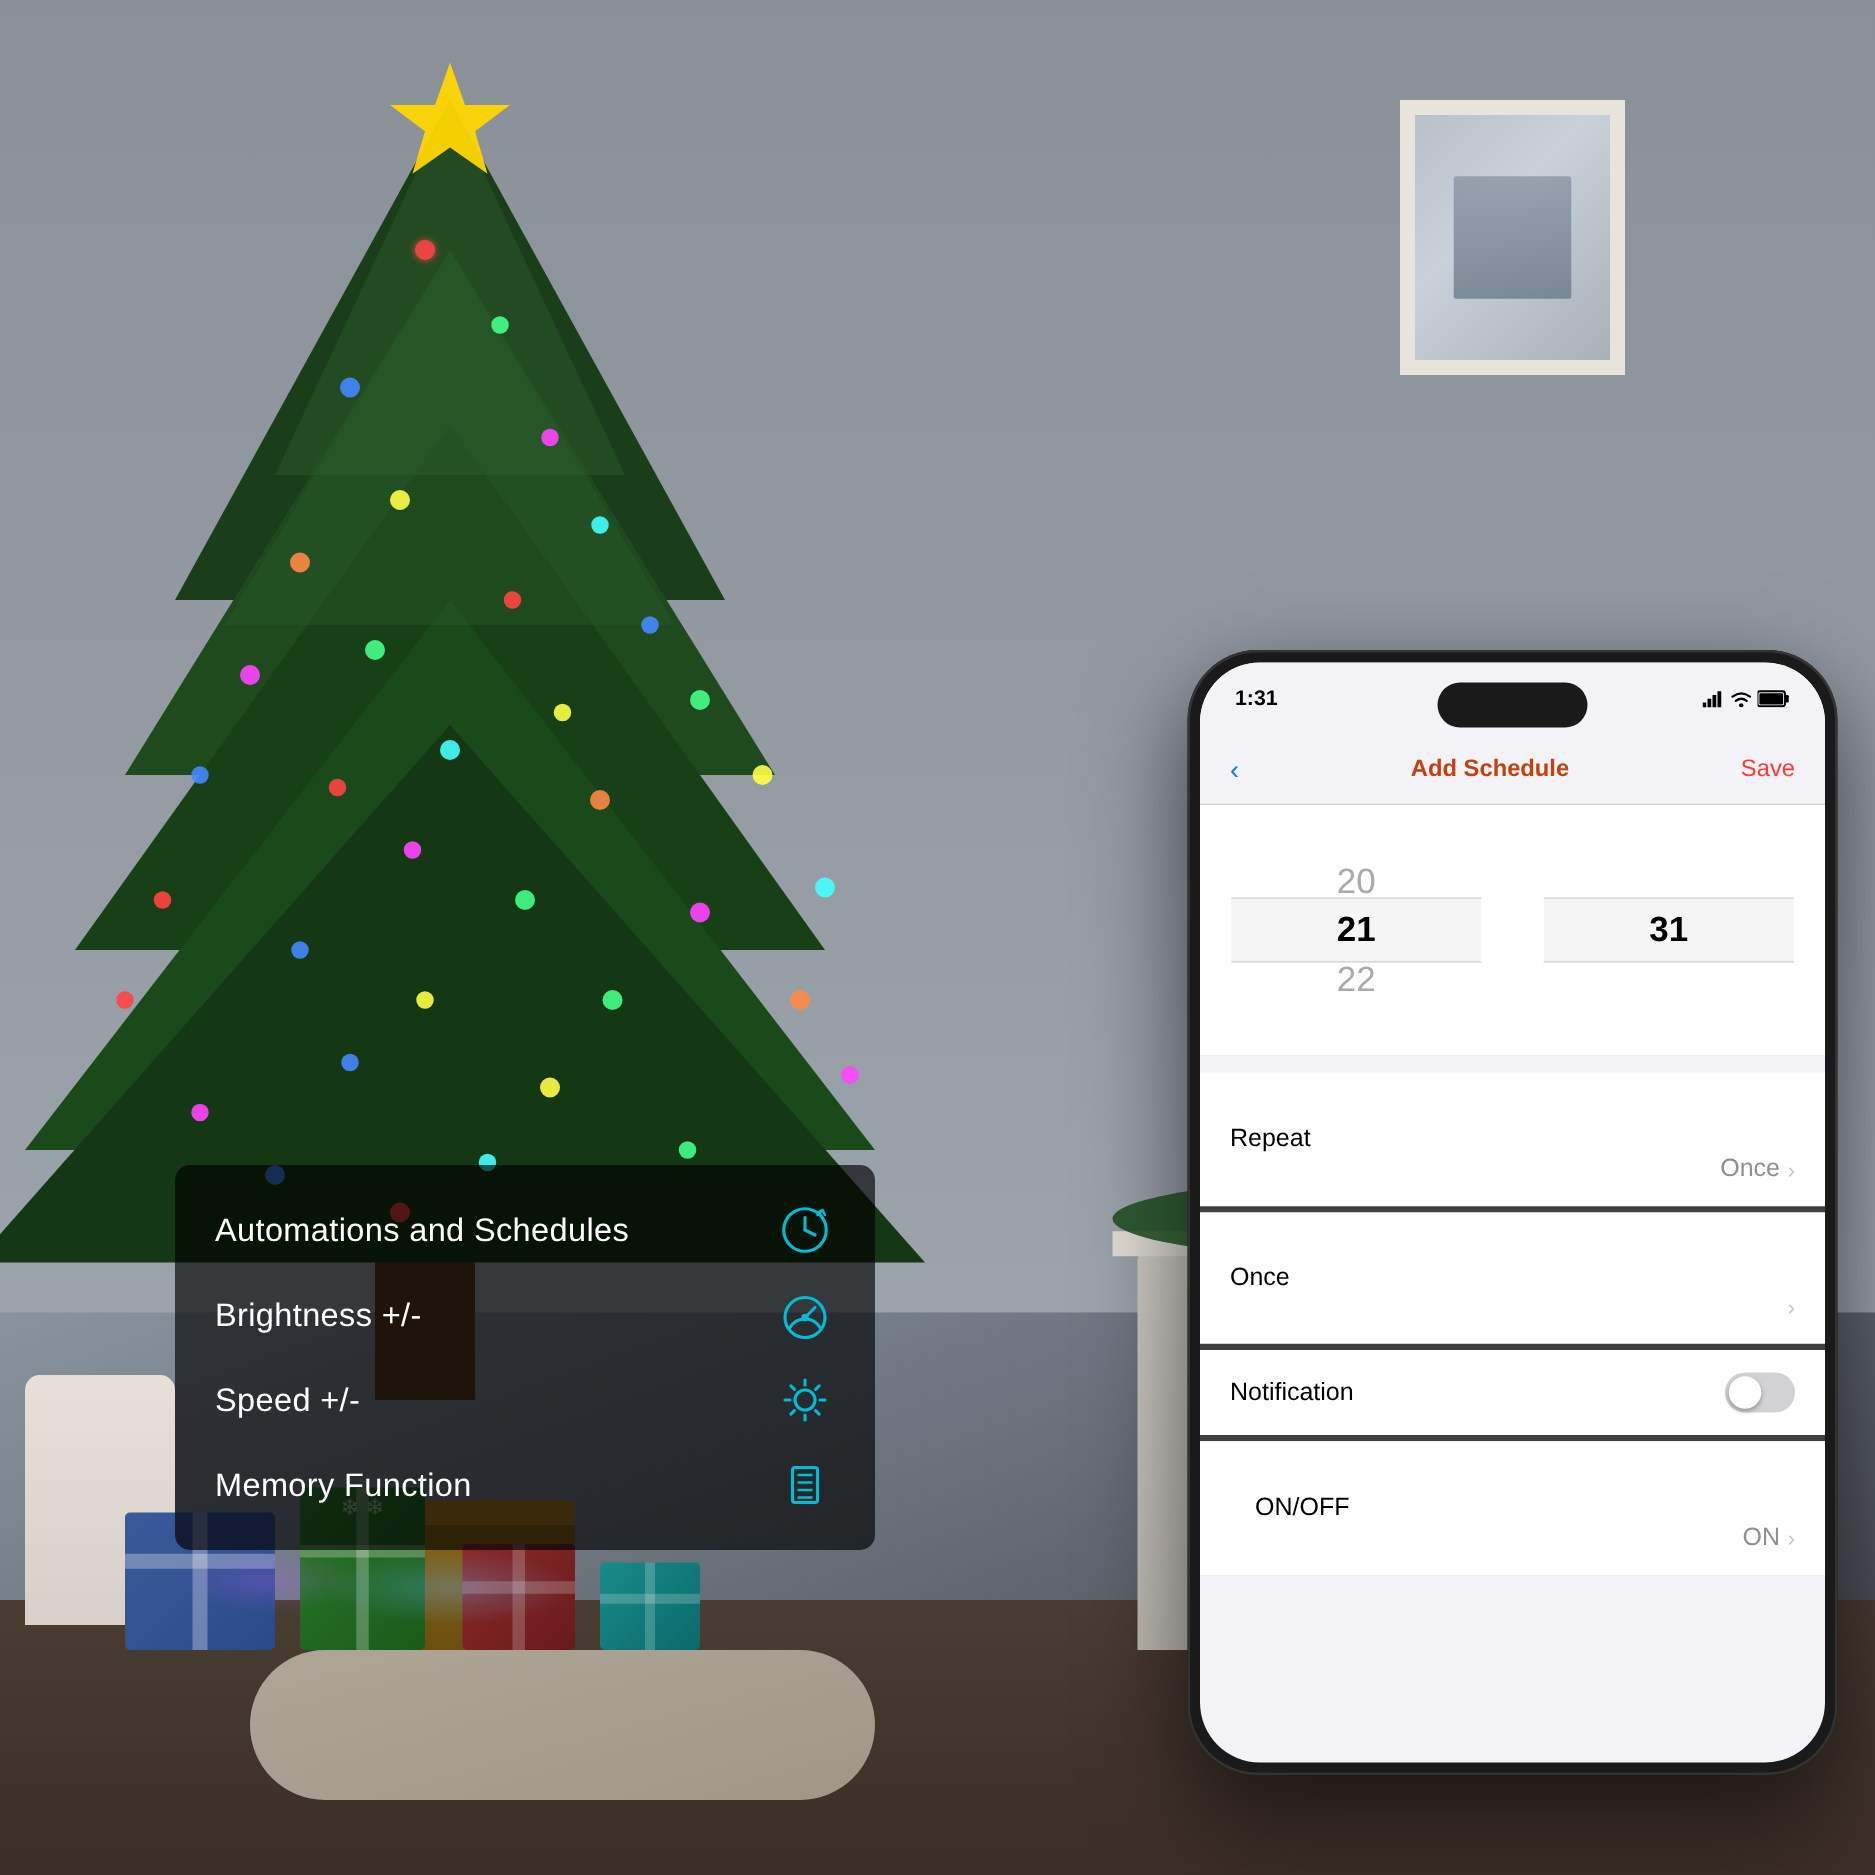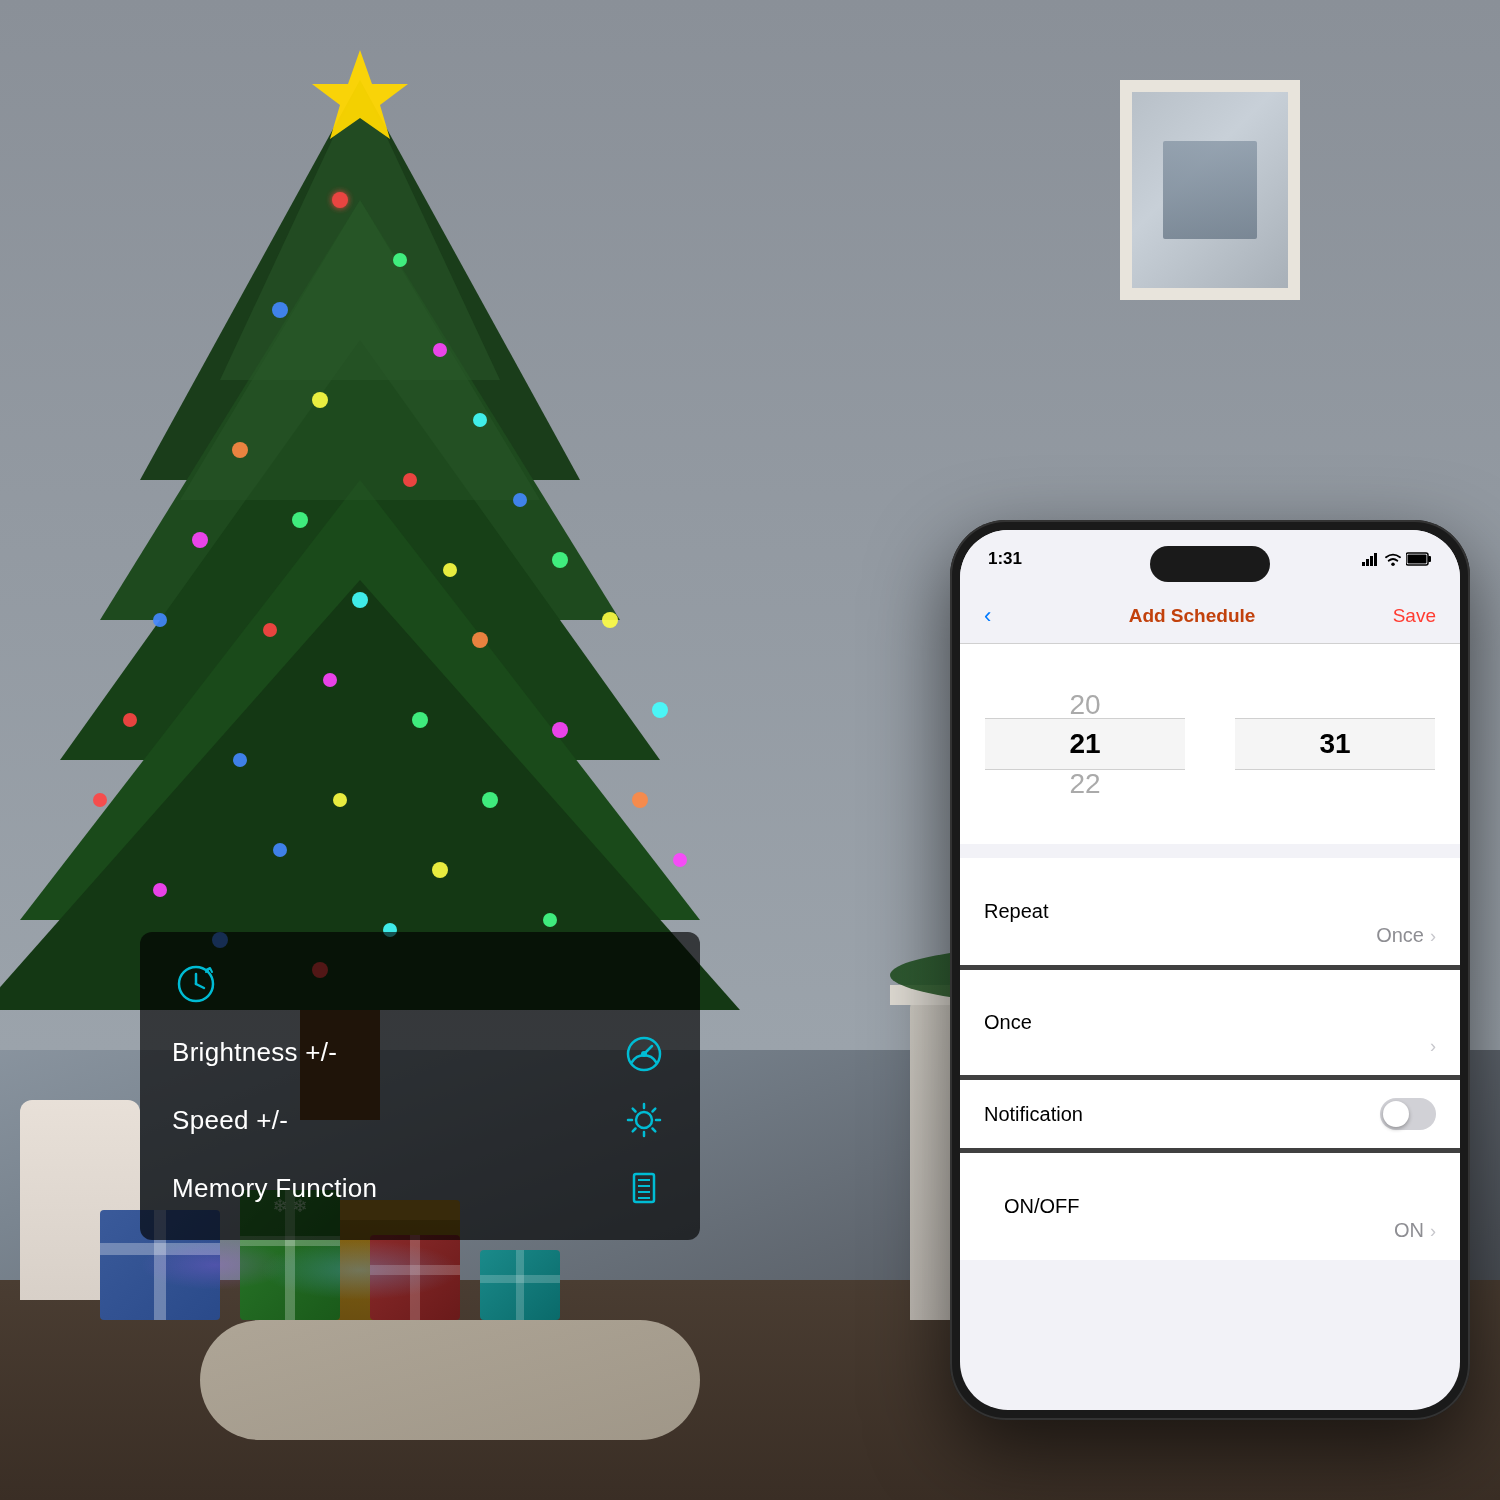--- a/index.html
+++ b/index.html
@@ -464,20 +464,21 @@
     <div style="position:absolute;top:0;left:50%;transform:translateX(-50%);width:8px;height:100%;background:rgba(255,255,255,0.2);"></div>
     <div style="position:absolute;top:35%;left:0;right:0;height:8px;background:rgba(255,255,255,0.2);"></div>
   </div>
 </div>
 
 <div style="position:absolute;bottom:200px;left:260px;width:200px;height:60px;background:radial-gradient(ellipse,rgba(100,180,255,0.3) 0%,transparent 70%);pointer-events:none;"></div>
 <div style="position:absolute;bottom:210px;left:140px;width:150px;height:50px;background:radial-gradient(ellipse,rgba(180,100,255,0.25) 0%,transparent 70%);pointer-events:none;"></div>
 
 <div class="features-overlay">
   <div class="feature-item">
+    <span class="feature-text">Automations and Schedules</span>
     <div class="feature-icon">
       <svg width="40" height="40" viewBox="0 0 40 40" fill="none">
         <circle cx="20" cy="20" r="17" stroke="#00bcd4" stroke-width="2.5"></circle>
         <line x1="20" y1="10" x2="20" y2="20" stroke="#00bcd4" stroke-width="2.5" stroke-linecap="round"></line>
         <line x1="20" y1="20" x2="28" y2="24" stroke="#00bcd4" stroke-width="2.5" stroke-linecap="round"></line>
         <path d="M30 8 L34 4 M34 4 L36 8 M34 4 L30 6" stroke="#00bcd4" stroke-width="2" stroke-linecap="round"></path>
       </svg>
     </div>
   </div>
   <div class="feature-item">

